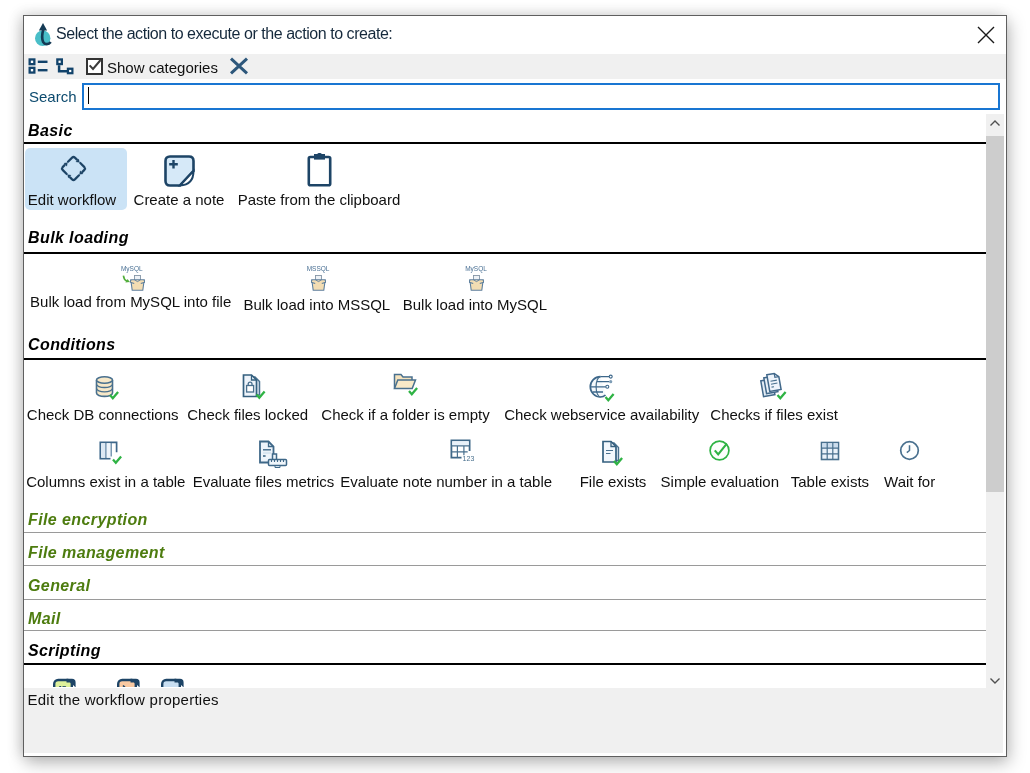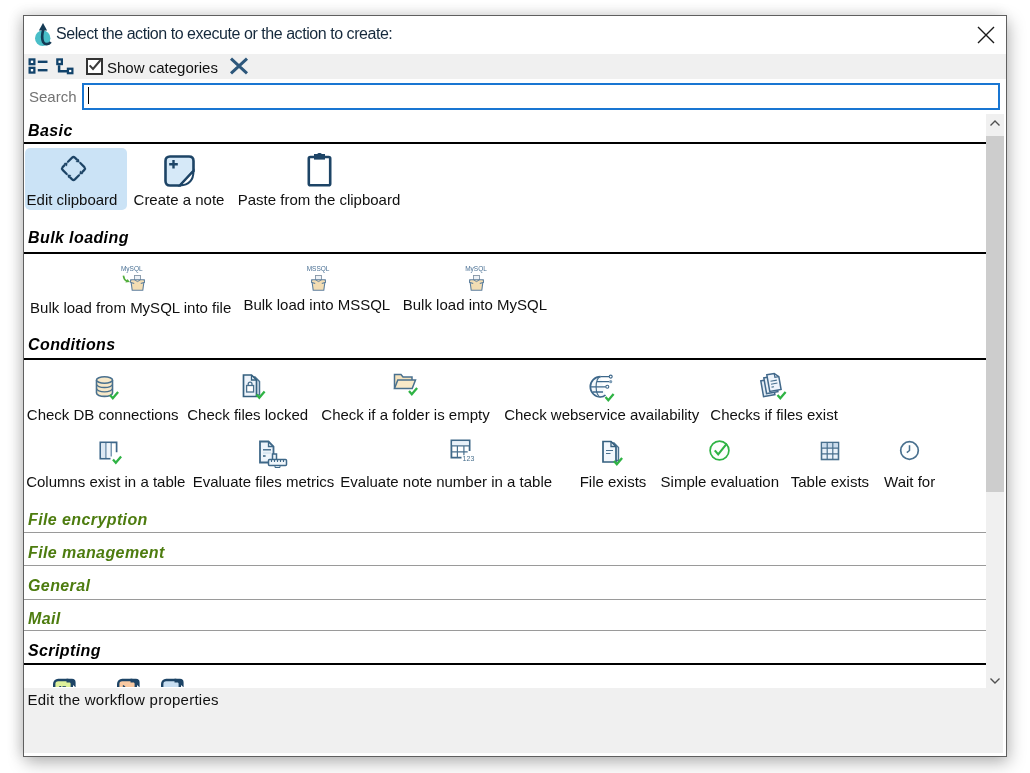--- a/index.html
+++ b/index.html
@@ -54,21 +54,21 @@
   </svg>
   <div class="abs" style="left:62px;top:42px;width:12.5px;height:12.5px;background:#fff;border:2px solid #333;"></div>
   <svg class="abs" style="left:63.8px;top:42.8px" width="14" height="13" viewBox="0 0 14 13">
     <path d="M 1.6 6.4 L 5.0 10.0 L 12.6 1.0" fill="none" stroke="#3b3b3b" stroke-width="2"></path>
   </svg>
   <div class="abs" style="left:83px;top:43px;font-size:15px;line-height:17px;color:#101010;">Show categories</div>
   <svg class="abs" style="left:205px;top:41px" width="20" height="18" viewBox="0 0 20 18">
     <path d="M 2 1.6 L 18 16.4 M 18 1.6 L 2 16.4" stroke="#2d577b" stroke-width="3"></path>
   </svg>
 
-  <div class="abs" style="left:5px;top:72px;font-size:15px;color:#737373;">Search</div>
+  <div class="abs" style="left:5px;top:72px;font-size:15px;color:#0c4a6e;">Search</div>
   <div class="abs" style="left:58px;top:67px;width:914px;height:23px;background:#fff;border:2px solid #1976d2;"></div>
   <div class="abs" style="left:64px;top:71px;width:1px;height:17px;background:#000;"></div>
 
   <div id="list" class="abs" style="left:0;top:97px;width:1020px;height:574px;overflow:hidden;">
 
     <div class="hdr" style="left:4px;top:9px;">Basic</div>
     <div class="hline" style="top:29px;"></div>
     <div class="abs" style="left:1px;top:35px;width:102px;height:62px;background:#cbe3f6;border-radius:5px;"></div>
     <svg class="abs" style="left:35px;top:41px" width="29" height="29" viewBox="0 0 29 29">
       <g id="ewa">
@@ -82,21 +82,21 @@
     <svg class="abs" style="left:140px;top:42px" width="31" height="32" viewBox="0 0 31 32">
       <path d="M 6 1.5 H 25 Q 29.5 1.5 29.5 6 V 16 L 16 30.5 H 6 Q 1.5 30.5 1.5 26 V 6 Q 1.5 1.5 6 1.5 Z" fill="#d6e9f8" stroke="#1d4466" stroke-width="2.6"></path>
       <path d="M 16 30.5 L 29.5 16 C 29.5 24.5 25.8 30 16 30.5 Z" fill="#fff" stroke="#1d4466" stroke-width="2"></path>
       <path d="M 9.5 5 V 13.5 M 5.2 9.2 H 13.8" stroke="#1d4466" stroke-width="2.4" fill="none"></path>
     </svg>
     <svg class="abs" style="left:283px;top:40px" width="25" height="34" viewBox="0 0 25 34">
       <rect x="1.8" y="4" width="21.4" height="28.2" rx="1.5" fill="#fff" stroke="#1d4466" stroke-width="2.6"></rect>
       <rect x="7" y="1" width="11" height="5.6" fill="#1d4466"></rect>
       <rect x="10.2" y="0" width="4.6" height="3" rx="1.5" fill="#1d4466"></rect>
     </svg>
-    <div class="lbl" style="left:48px;top:78px;">Edit clipboard</div>
+    <div class="lbl" style="left:48px;top:78px;">Edit workflow</div>
     <div class="lbl" style="left:155px;top:78px;">Create a note</div>
     <div class="lbl" style="left:295px;top:78px;">Paste from the clipboard</div>
 
     <div class="hdr" style="left:4px;top:116px;">Bulk loading</div>
     <div class="hline" style="top:139px;"></div>
     <div class="abs bulkicon" style="left:94.8px;top:152px;width:26px;">
         <div class="btxt">MySQL</div>
       <svg width="26" height="16" viewBox="0 0 26 16">
         <path d="M 4.4 0.6 Q 4.9 4.8 8.0 6.2" fill="none" stroke="#53ae3c" stroke-width="1.6"></path>
         <path d="M 10.8 7.0 L 6.4 7.6 L 8.6 4.0 Z" fill="#53ae3c"></path>
@@ -119,21 +119,21 @@
     </div>
     <div class="abs bulkicon" style="left:444.5px;top:152px;width:15px;">
         <div class="btxt">MySQL</div>
       <svg width="15" height="16" viewBox="0 0 15 16">
           <rect x="4.5" y="0.5" width="6" height="7" fill="#eef2f6" stroke="#8596a6" stroke-width="0.9"></rect>
         <path d="M 0.8 4.8 L 14.2 4.8 L 12.8 15.2 L 2.2 15.2 Z" fill="#f3ddb3" stroke="#5d7f9e" stroke-width="1.1"></path>
         <path d="M 0.8 4.8 L 0.3 7.2 L 4.2 8.6 M 14.2 4.8 L 14.7 7.2 L 10.8 8.6" fill="#f3ddb3" stroke="#5d7f9e" stroke-width="1.1"></path>
         <path d="M 4.5 4.8 L 7.5 6.6 L 10.5 4.8" fill="none" stroke="#5d7f9e" stroke-width="0.9"></path>
         </svg>
     </div>
-    <div class="lbl" style="left:106.7px;top:186px;">Bulk load from MySQL into file</div>
+    <div class="lbl" style="left:106.7px;top:180px;">Bulk load from MySQL into file</div>
     <div class="lbl" style="left:292.8px;top:183px;">Bulk load into MSSQL</div>
     <div class="lbl" style="left:450.9px;top:183px;">Bulk load into MySQL</div>
 
     <div class="hdr" style="left:4px;top:223px;">Conditions</div>
     <div class="hline" style="top:245px;"></div>
     <svg class="abs" style="left:68.5px;top:261px" width="30" height="30" viewBox="0 0 30 30">
       <path d="M 3.5 6 V 19 A 8 3.4 0 0 0 19.5 19 V 6" fill="#f7e8c8" stroke="#49708e" stroke-width="1.6"></path>
       <ellipse cx="11.5" cy="6" rx="8" ry="3.2" fill="#f7e8c8" stroke="#49708e" stroke-width="1.6"></ellipse>
       <path d="M 3.5 10.3 A 8 3.2 0 0 0 19.5 10.3 M 3.5 14.6 A 8 3.2 0 0 0 19.5 14.6" fill="none" stroke="#49708e" stroke-width="1.3"></path>
       <use href="#chk" transform="translate(16.5,17.5)"></use>

